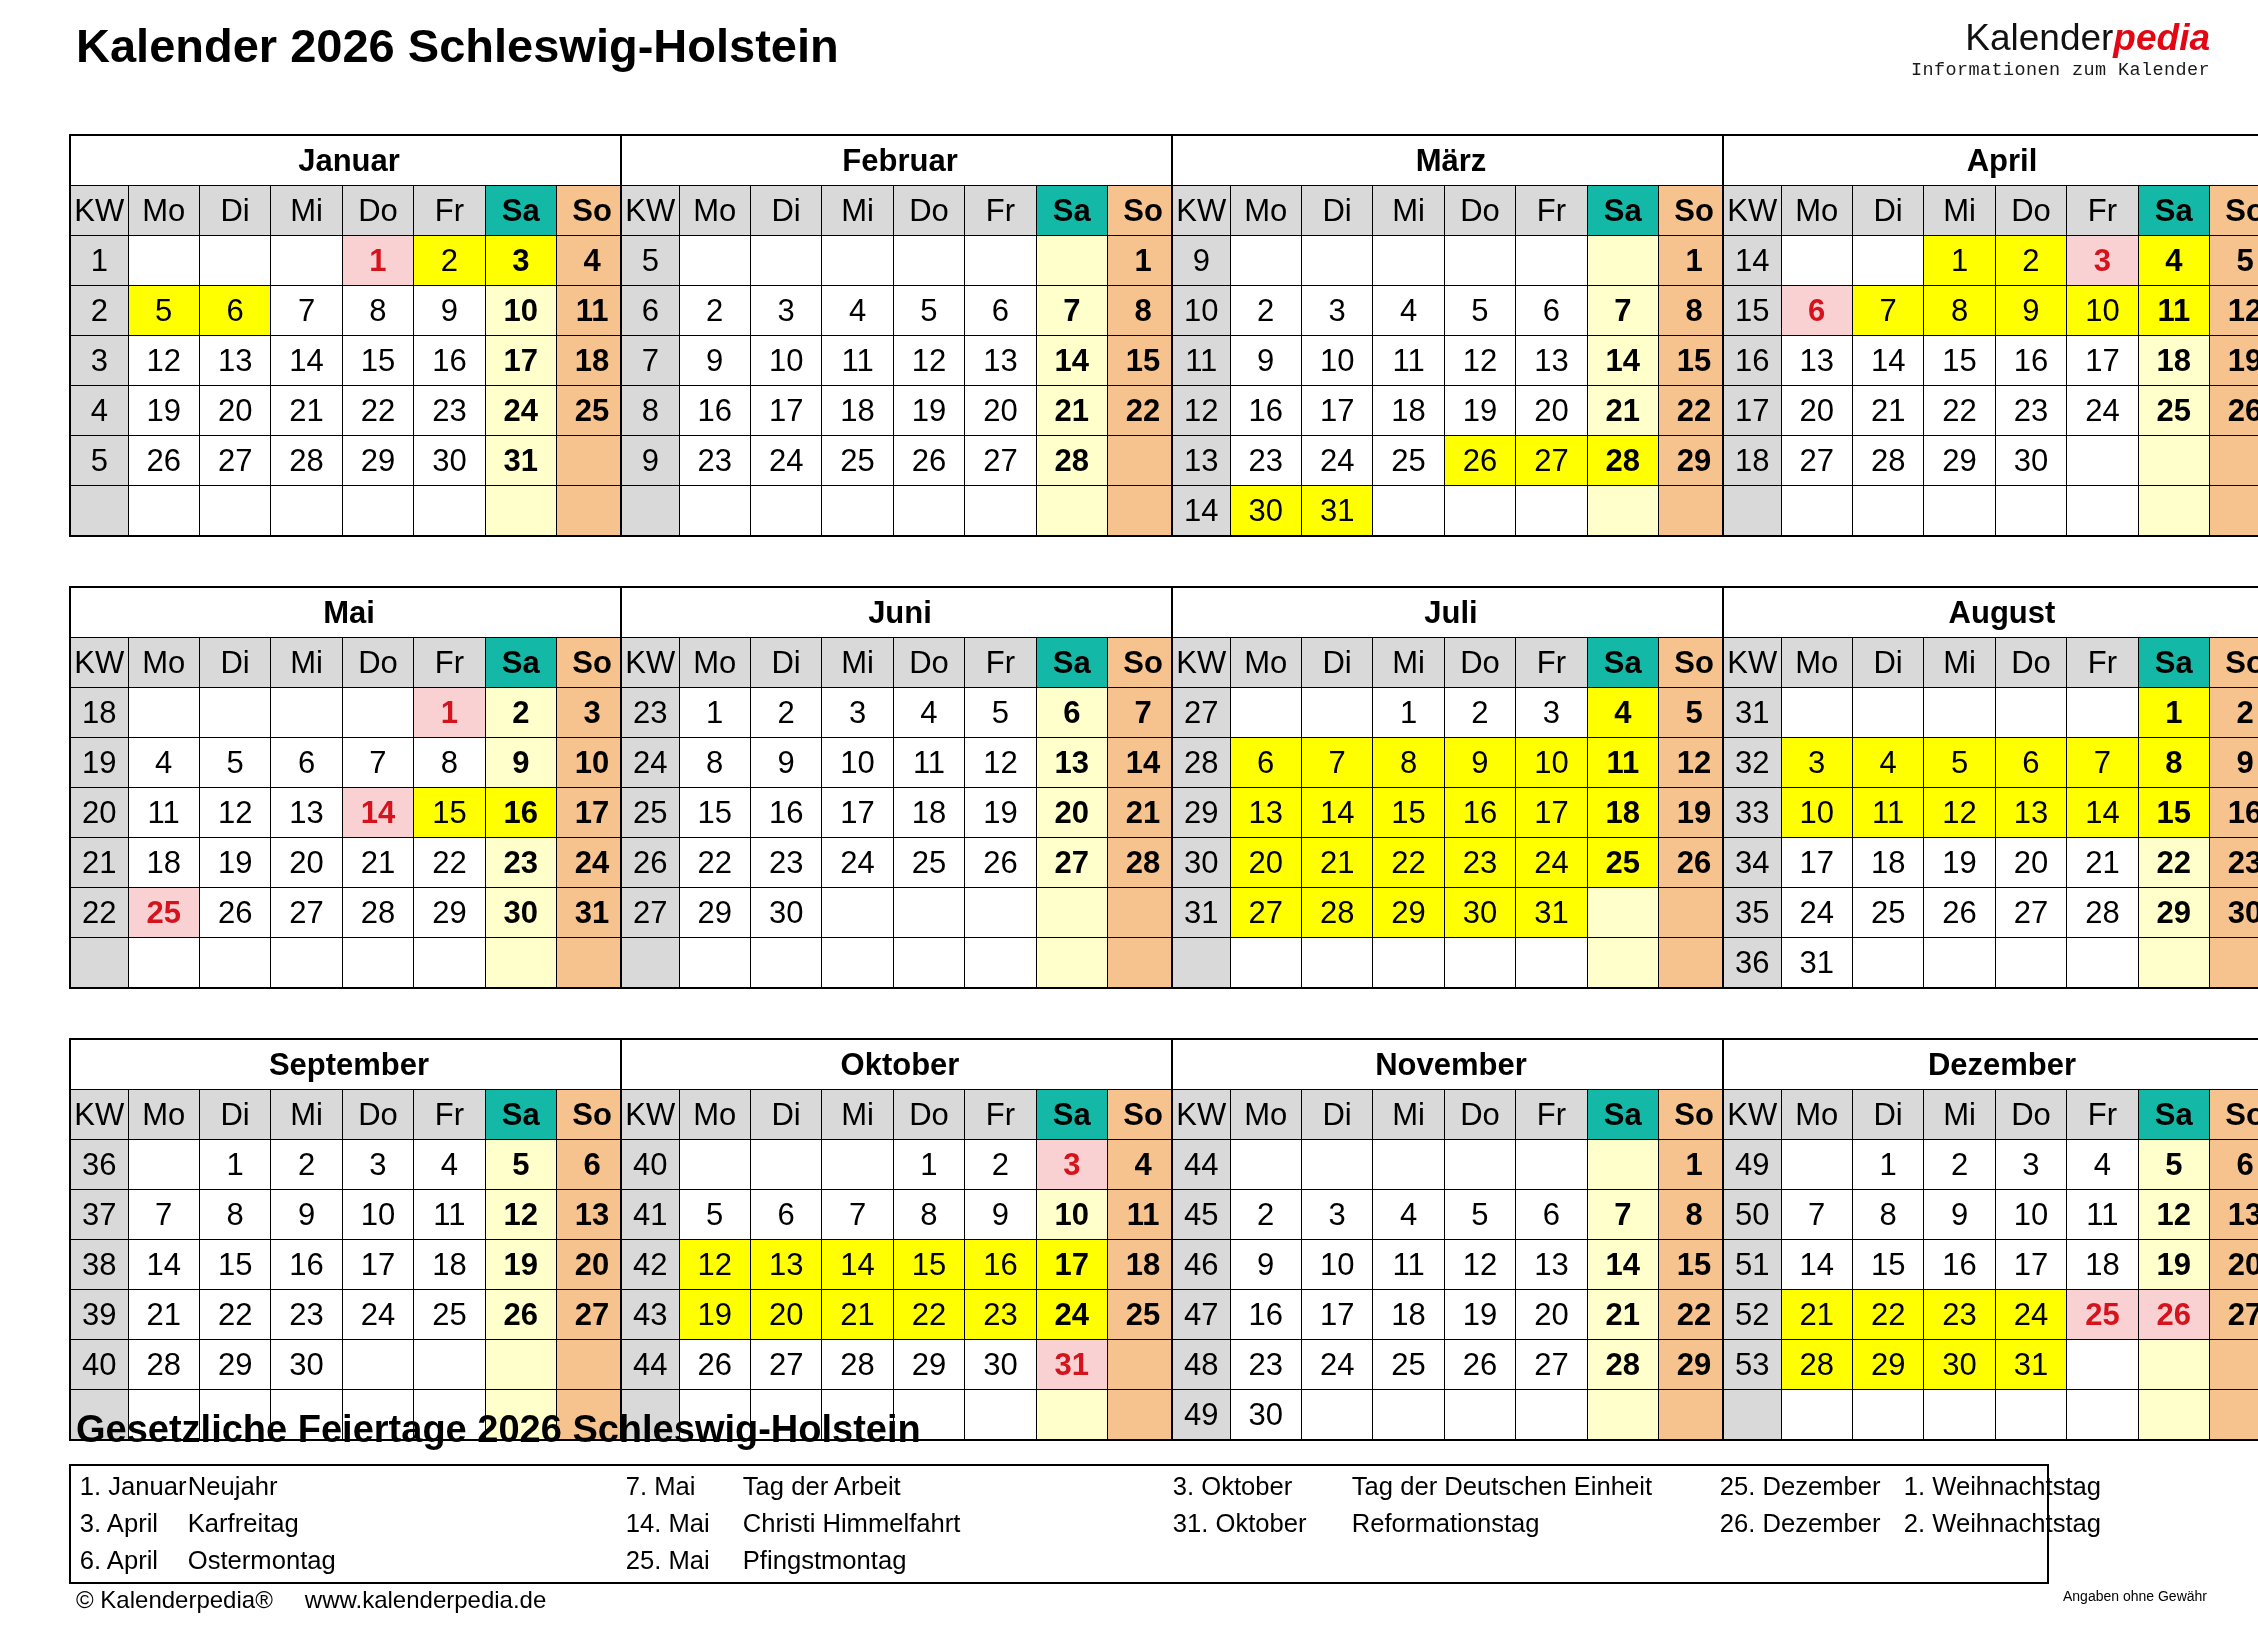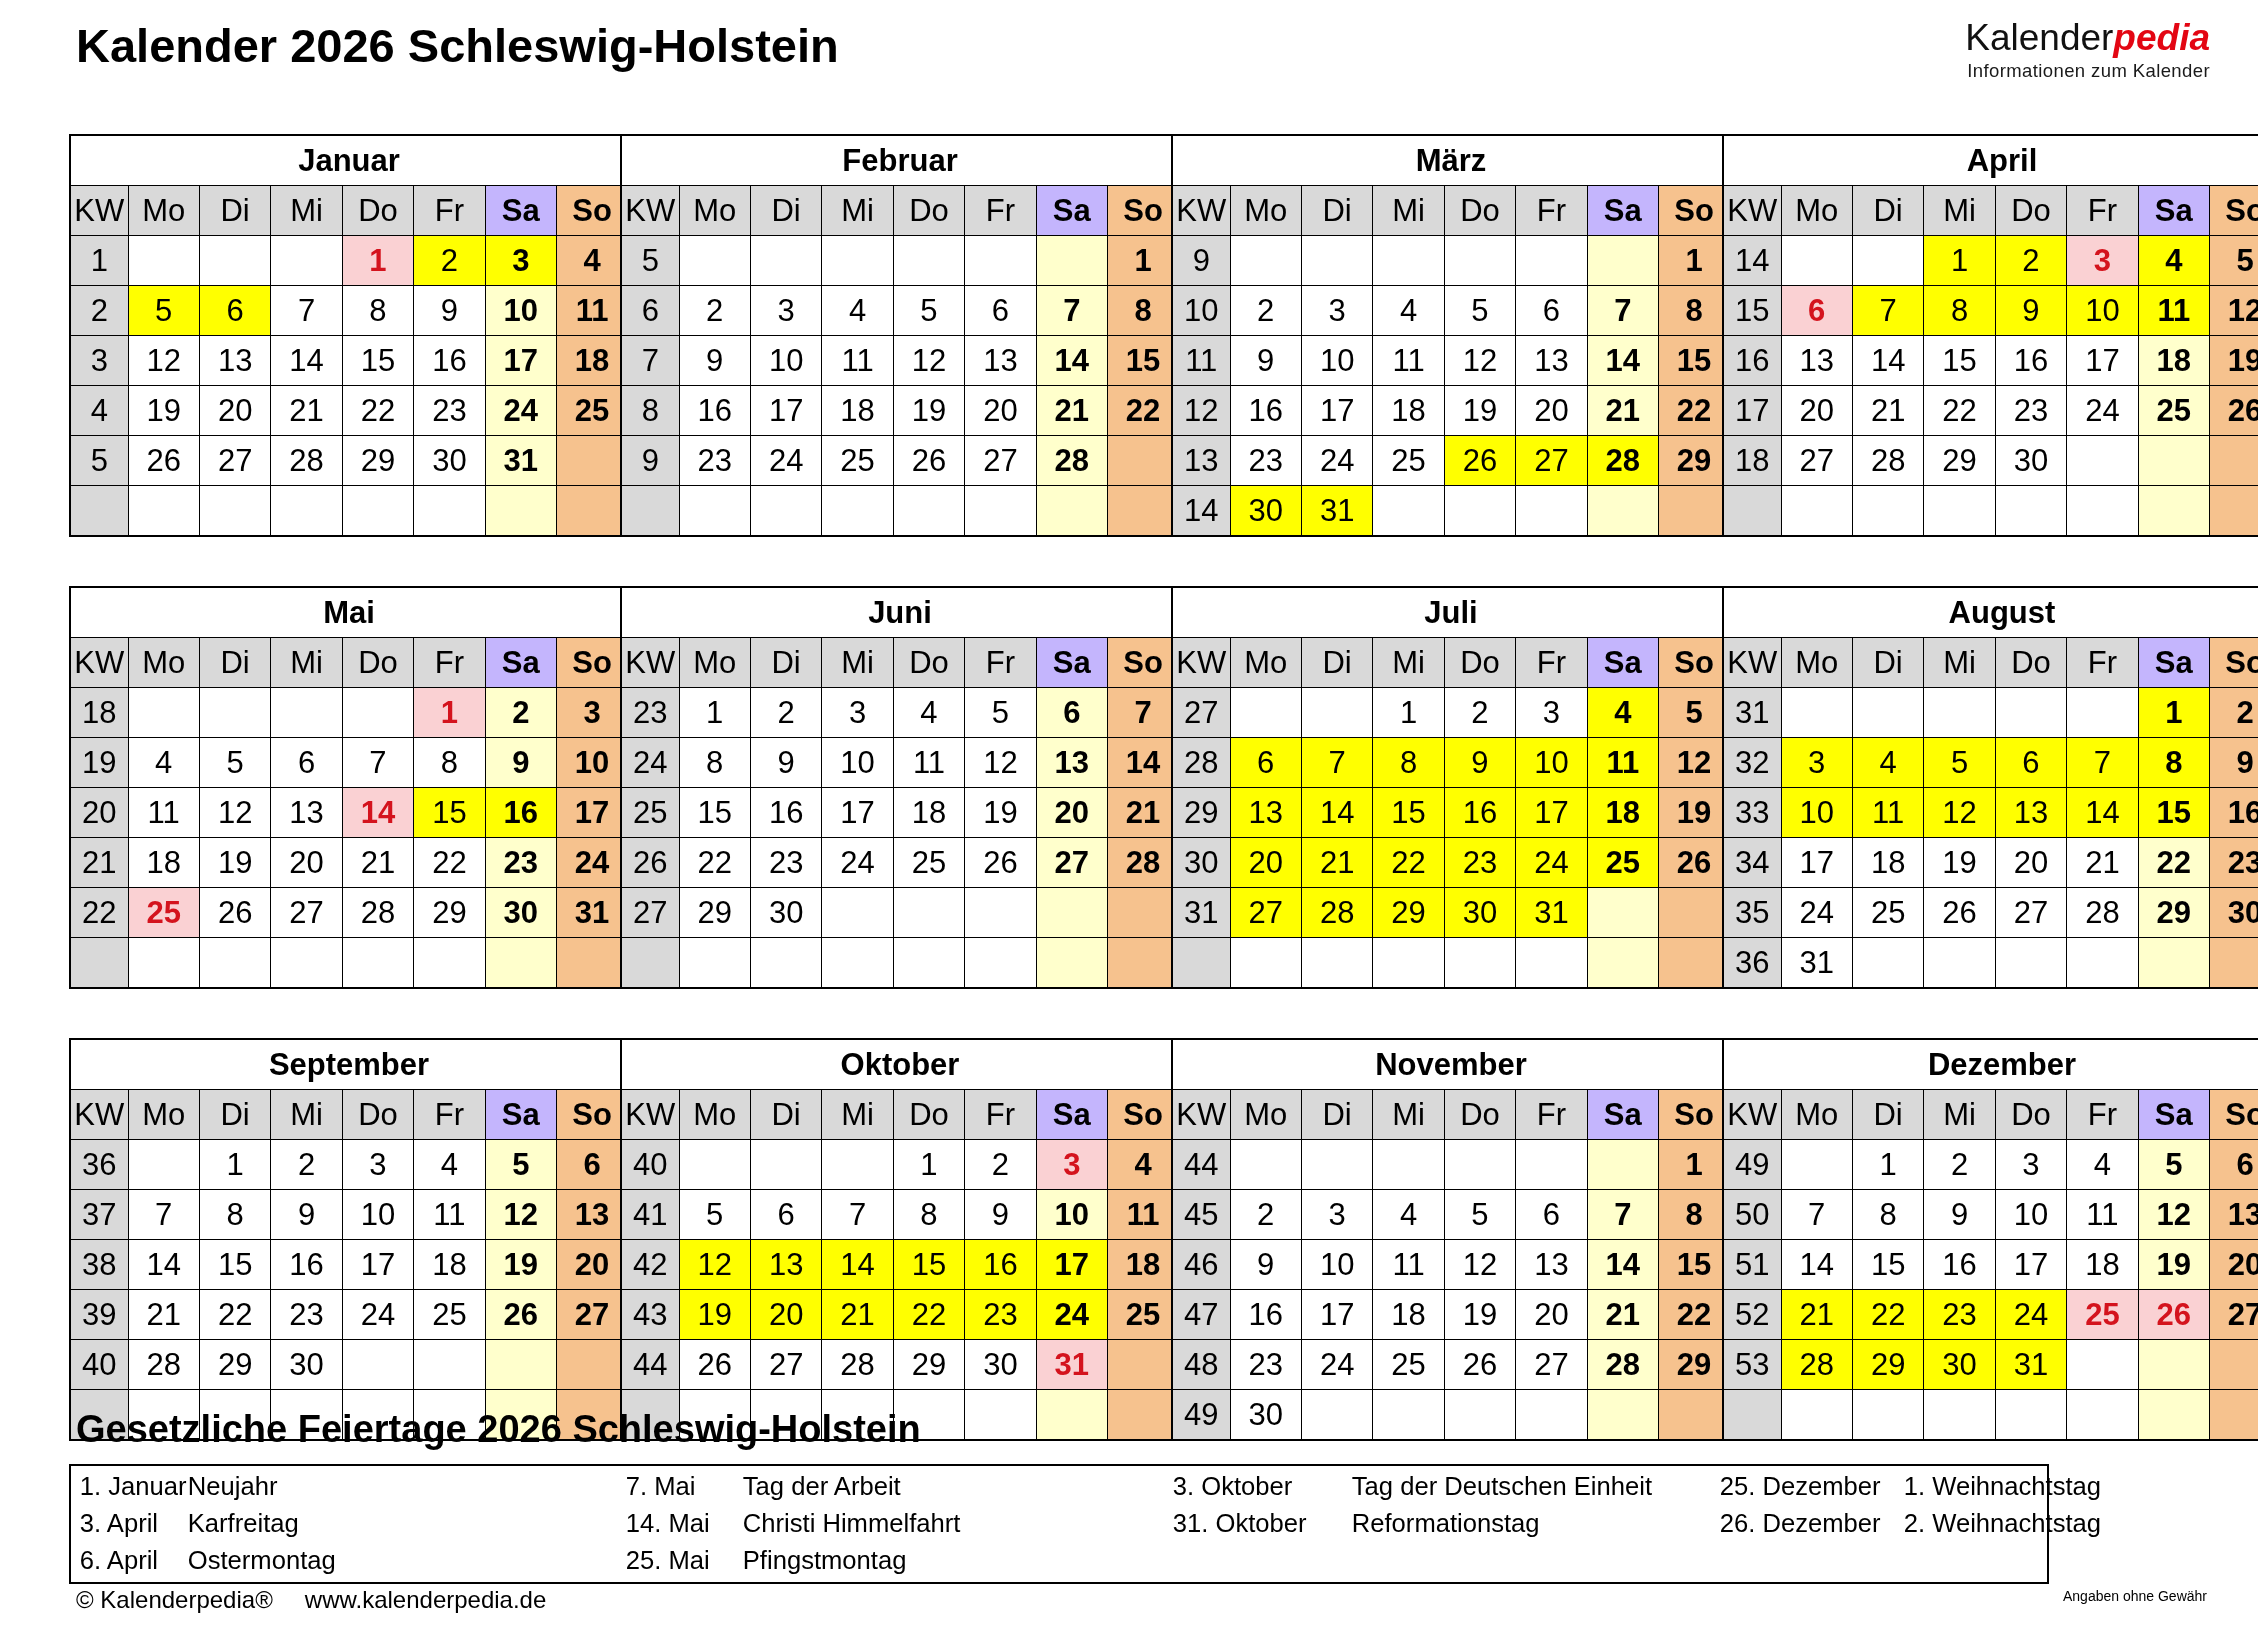--- a/index.html
+++ b/index.html
@@ -8,38 +8,38 @@
     background:#ffffff; color:#000;
     font-family:"Liberation Sans", sans-serif;
   }
 
   .page-title { position:absolute; left:76px; top:17.6px; font-size:47px; font-weight:bold; white-space:nowrap; }
 
   .logo { position:absolute; right:48px; top:19.4px; text-align:right; }
   .logo-main { font-size:37px; line-height:1.05; }
   .logo-black { color:#111; }
   .logo-red { color:#e30613; font-weight:bold; font-style:italic; }
-  .logo-sub { font-size:18.5px; margin-top:1.8px; color:#1a1a1a; letter-spacing:0.4px; }
+  .logo-sub { font-size:18.5px; margin-top:1.8px; color:#1a1a1a; letter-spacing:0.4px;font-family:Liberation Mono, monospace; }
 
   #months {
     position:absolute; left:69px; top:134px;
     display:grid; grid-template-columns:repeat(4, 484px);
     column-gap:67px; row-gap:49px;
   }
   table.month { border-collapse:collapse; table-layout:fixed; width:560px; border:2.6px solid #000; }
   col.ckw { width:58px; }
   table.month td {
     border:1.8px solid #000; text-align:center; vertical-align:middle;
     padding:0; height:49px; font-size:31px; line-height:1;
     overflow:hidden; white-space:nowrap;
   }
   td.mtitle { height:49px; font-size:36px; font-weight:bold; background:#fff; }
   td.hdr    { background:#d9d9d9; font-size:33px; height:49px; }
   td.hdr-kw { font-size:25.6px; }
-  td.hdr-sa { background:#c4b5fd; font-weight:bold; }
+  td.hdr-sa { background:#14b8a6; font-weight:bold; }
   td.hdr-so { background:#f6c28e; font-weight:bold; }
   td.kw  { background:#d9d9d9; font-size:24px; }
   td.day { background:#ffffff; }
   td.sa  { background:#ffffcc; font-weight:bold; }
   td.so  { background:#f6c28e; font-weight:bold; }
   td.fe  { background:#ffff00; }
   td.ho  { background:#fad1d3; color:#d4131d; font-weight:bold; }
 
   .feiertage-title { position:absolute; left:76px; top:1408px; font-size:38px; font-weight:bold; white-space:nowrap; }
 

